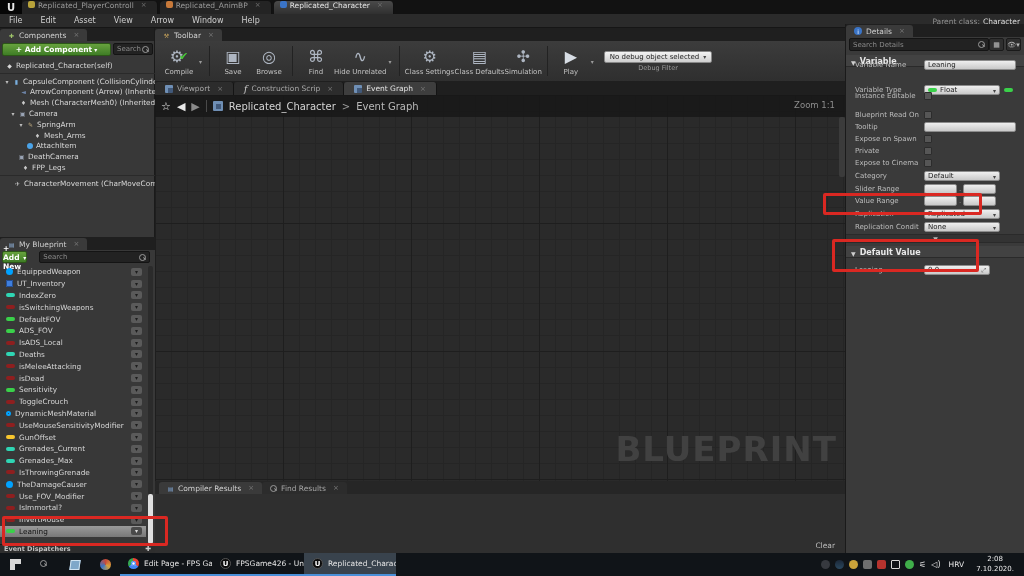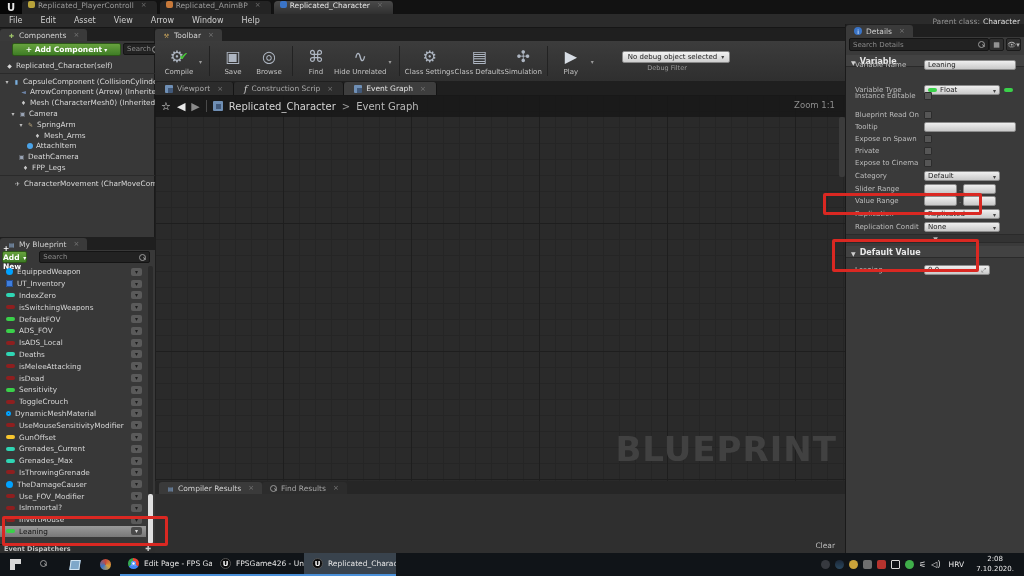--- a/index.html
+++ b/index.html
@@ -27,21 +27,21 @@
   .ptx{color:#777;font-size:7px;margin-left:3px;}
   .searchbox{background:#222;border:1px solid #141414;border-radius:2px;color:#aaa;display:flex;align-items:center;height:12px;padding:0 3px;}
   .searchbox input{flex:1;min-width:0;background:transparent;border:none;outline:none;color:#bbb;font-size:7px;}
   .magglass{width:7px;height:7px;position:relative;flex:none;}
   .magglass:before{content:"";position:absolute;left:0;top:0;width:5px;height:5px;border:1px solid #9a9a9a;border-radius:50%;}
   .magglass:after{content:"";position:absolute;left:4px;top:4px;width:3px;height:1px;background:#9a9a9a;transform:rotate(45deg);}
   .greenbtn{background:linear-gradient(#67a23e,#3f7d26);border:1px solid #2c5717;border-radius:2px;color:#fff;font-size:7.5px;font-weight:bold;display:flex;align-items:center;justify-content:center;gap:2px;}
 
   
   .leftcol{left:0;top:28px;width:155px;height:525px;background:#383838;border-right:1px solid #1a1a1a;}
-  .comp-toolrow{position:absolute;left:12px;top:15px;width:151px;height:14px;display:flex;gap:2px;}
+  .comp-toolrow{position:absolute;left:2px;top:15px;width:151px;height:14px;display:flex;gap:2px;}
   .tree{position:absolute;left:0;top:32px;width:155px;font-size:7.3px;color:#d8d8d8;}
   .trow{height:10.8px;display:flex;align-items:center;gap:3px;white-space:nowrap;overflow:hidden;}
   .texp{color:#bdbdbd;font-size:6px;width:6px;text-align:center;flex:none;}
   .tico{width:7px;height:7px;flex:none;display:flex;align-items:center;justify-content:center;font-size:6px;}
   .divider{height:1px;background:#2a2a2a;margin:2px 0;}
 
   .mybp{left:0;top:237px;width:155px;height:316px;background:#383838;position:absolute;}
   .bp-toolrow{position:absolute;left:2px;top:14px;width:151px;height:13px;display:flex;gap:12px;align-items:flex-start;}
   .eyebtn{width:14px;height:12px;background:#2e2e2e;border:1px solid #1a1a1a;border-radius:2px;color:#aaa;font-size:6px;display:flex;align-items:center;justify-content:center;}
   .varlist{position:absolute;left:0;top:29px;width:146px;}
@@ -66,21 +66,21 @@
 
   
   .centercol{left:155px;top:28px;width:690px;height:525px;background:#333;}
   .tb-header{position:absolute;left:0;top:0;width:690px;height:13px;background:#1f1f1f;display:flex;align-items:flex-end;}
   .toolbar{position:absolute;left:0;top:13px;width:690px;height:40px;background:linear-gradient(#3c3c3c,#2f2f2f);display:flex;align-items:center;padding:0 6px;}
   .tbtn{display:flex;flex-direction:column;align-items:center;justify-content:center;gap:1px;min-width:36px;height:38px;color:#c2c2c2;font-size:7px;}
   .tbtn .big{height:20px;display:flex;align-items:center;justify-content:center;font-size:16px;color:#aeb6c2;}
   .caret{color:#9a9a9a;font-size:6px;align-self:center;margin:0 2px;}
   .tsep{width:1px;height:30px;background:#222;margin:0 5px;}
   .debugwrap{display:flex;flex-direction:column;align-items:center;gap:1px;margin-left:8px;}
-  .debugdd{background:linear-gradient(#f2f2f2,#cfcfcf);border:1px solid #888;border-radius:2px;color:#222;font-size:7px;padding:1px 5px;display:flex;gap:4px;align-items:center;margin-left:18px;}
+  .debugdd{background:linear-gradient(#f2f2f2,#cfcfcf);border:1px solid #888;border-radius:2px;color:#222;font-size:7px;padding:1px 5px;display:flex;gap:4px;align-items:center;}
   .debuglabel{font-size:6.5px;color:#9a9a9a;}
   .doctabs{position:absolute;left:0;top:53px;width:690px;height:14px;background:#1f1f1f;display:flex;align-items:flex-end;}
   .doctab{height:13px;display:flex;align-items:center;gap:4px;padding:0 10px;font-size:7.5px;color:#a8a8a8;background:#2c2c2c;border-right:1px solid #141414;border-top-left-radius:3px;border-top-right-radius:3px;}
   .doctab.active{background:#3e3e3e;color:#e2e2e2;}
   .gridico{width:8px;height:8px;flex:none;background:
      linear-gradient(90deg,#6f8fb5 3px,transparent 3px) 0 0/8px 8px,
      linear-gradient(#6f8fb5 3px,transparent 3px) 0 0/8px 8px;
      background-color:#41597a;border-radius:1px;}
   .fico{font-family:"DejaVu Serif",serif;font-style:italic;font-size:9px;color:#cfcfcf;}
 

